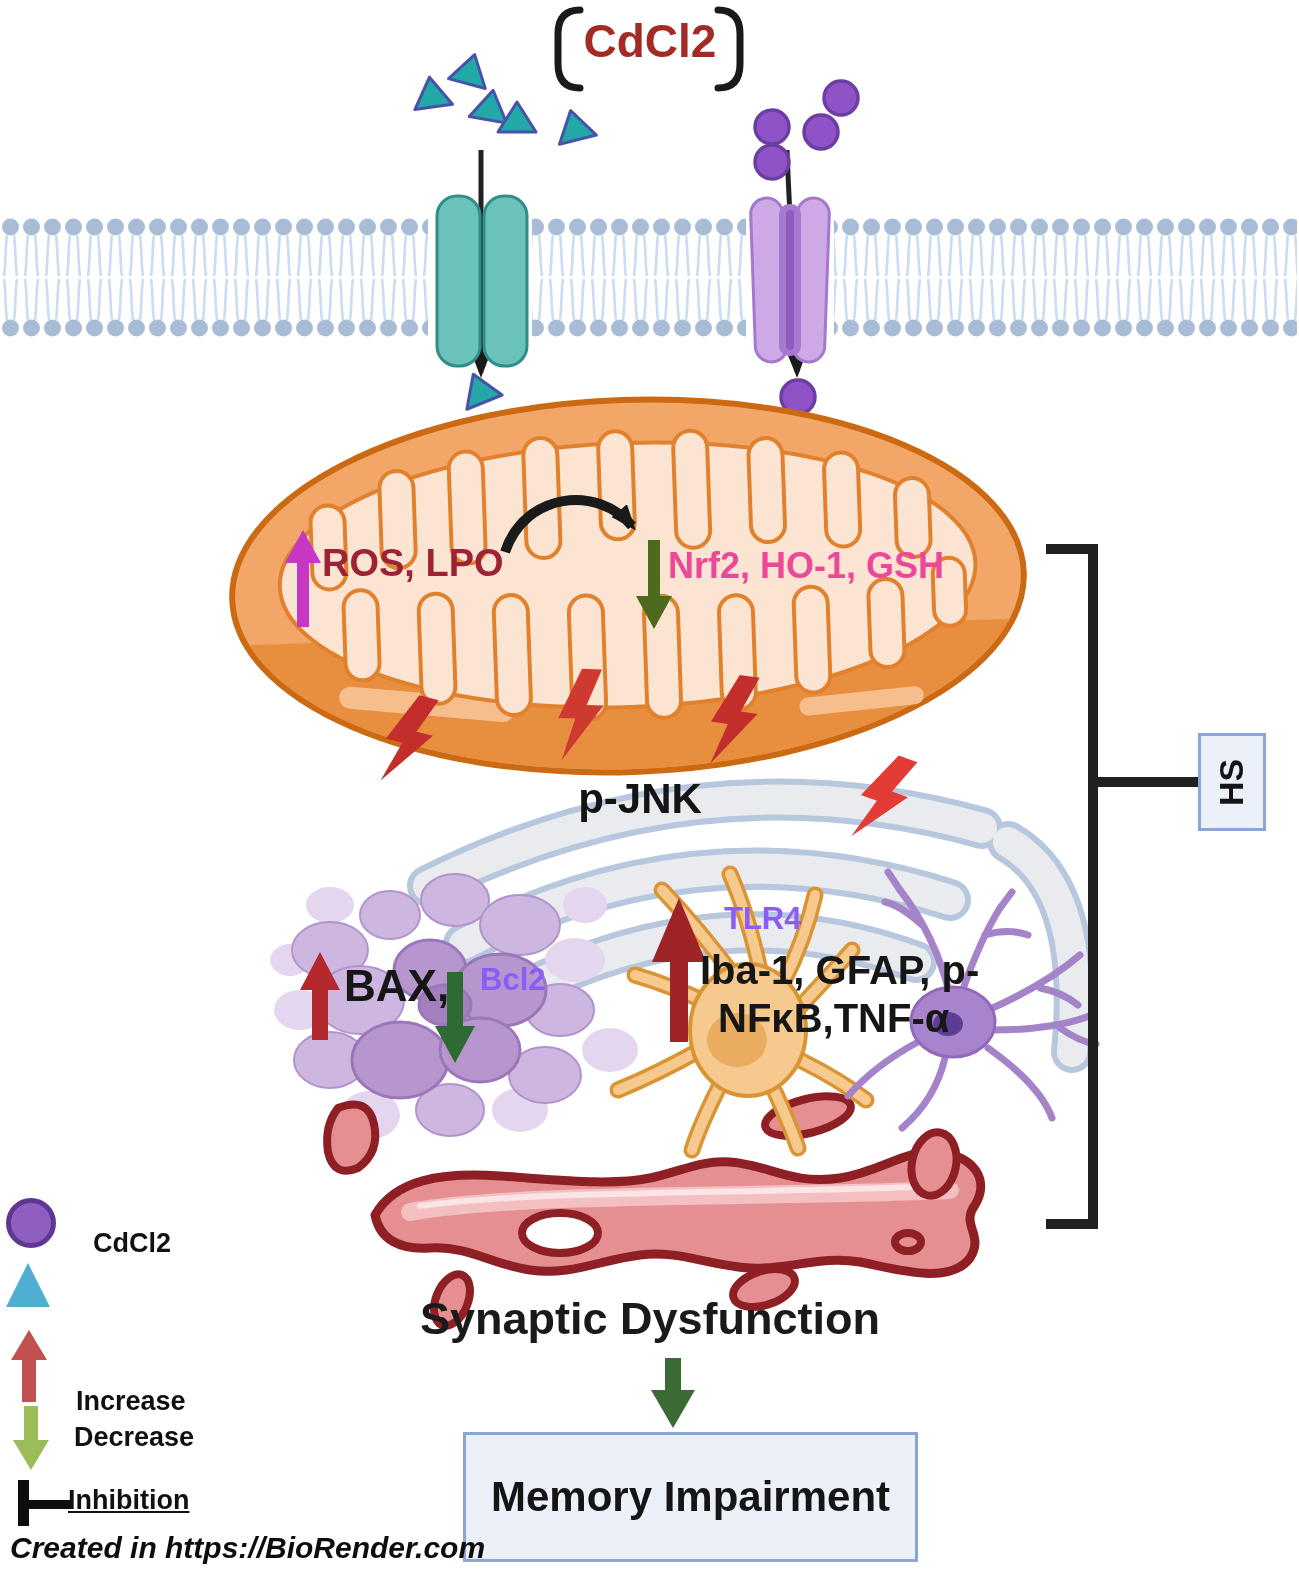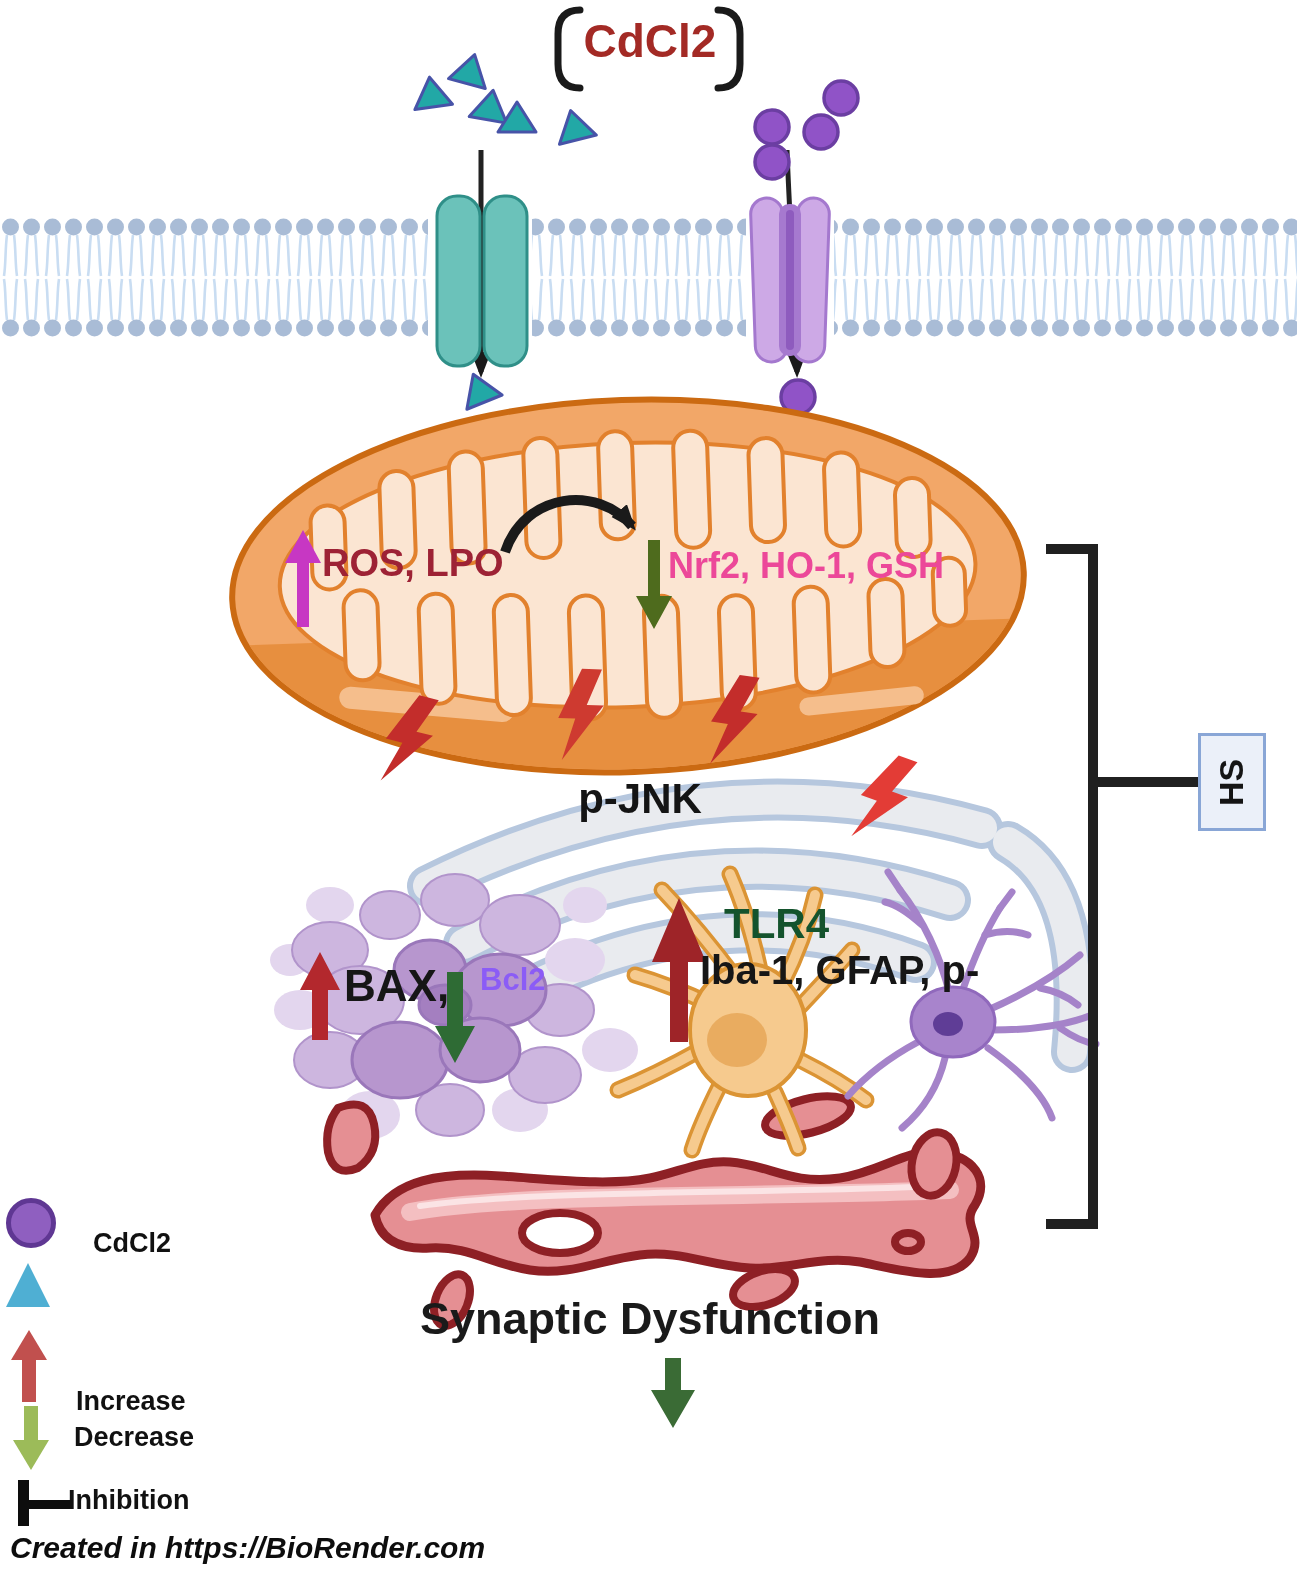--- a/index.html
+++ b/index.html
@@ -6,35 +6,35 @@
   #canvas{position:relative;width:1297px;height:1579px;background:#fff;overflow:hidden;
           font-family:"Liberation Sans",sans-serif;}
   #art{position:absolute;left:0;top:0;width:1299px;height:1579px;}
   .t{position:absolute;font-weight:bold;white-space:nowrap;line-height:1;}
   .title-text{left:558px;top:18px;width:184px;text-align:center;font-size:46px;color:#A32A25;}
   .ros{left:322px;top:544px;font-size:38px;color:#9D2235;}
   .nrf{left:668px;top:548px;font-size:36px;color:#ec4899;}
   .pjnk{left:555px;top:778px;width:170px;text-align:center;font-size:42px;color:#141414;}
   .bax{left:344px;top:964px;font-size:44px;color:#161616;}
   .bcl2{left:480px;top:964px;font-size:31px;color:#8b5cf6;}
-  .tlr4{left:724px;top:903px;font-size:42px;color:#14532d;}
+  .tlr4{left:724px;top:903px;font-size:31px;color:#8b5cf6;}
   .iba{left:700px;top:950px;font-size:40px;color:#161616;}
   .nfkb{left:718px;top:998px;font-size:40px;color:#161616;}
   .syn{left:390px;top:1296px;width:520px;text-align:center;font-size:45px;color:#1a1a1a;}
   .membox{position:absolute;left:463px;top:1432px;width:455px;height:130px;background:#EBF0F9;
           border:3px solid #89A6D6;box-sizing:border-box;display:flex;align-items:center;justify-content:center;}
   .membox span{font-weight:bold;font-size:42px;color:#151515;}
   .hsbox{position:absolute;left:1198px;top:733px;width:68px;height:98px;background:#EBF0F9;
          border:3px solid #89A6D6;box-sizing:border-box;display:flex;align-items:center;justify-content:center;}
   .hsbox span{font-weight:bold;font-size:34px;color:#151515;transform:rotate(-90deg);}
   .leg{font-size:27px;color:#111;}
   .leg-cdcl2{left:93px;top:1230px;}
   .leg-inc{left:76px;top:1349px;margin-top:39px;}
   .leg-dec{left:74px;top:1424px;}
-  .leg-inh{left:68px;top:1487px;}
+  .leg-inh{left:68px;top:1487px;text-decoration:underline;}
   .leg-circle{position:absolute;left:6px;top:1198px;width:40px;height:40px;border-radius:50%;
               background:#8F5FC0;border:5px solid #5F3793;}
   .leg-tri{position:absolute;left:6px;top:1263px;width:0;height:0;
            border-left:22px solid transparent;border-right:22px solid transparent;
            border-bottom:44px solid #4FAFD3;}
   .leg-svg{position:absolute;}
   .attr{left:10px;top:1533px;font-size:30px;font-style:italic;color:#0d0d0d;}
 </style>
 </head>
 <body>
@@ -259,22 +259,26 @@
 </svg>
 
 <div class="t title-text">CdCl2</div>
 <div class="t ros">ROS, LPO</div>
 <div class="t nrf">Nrf2, HO-1, GSH</div>
 <div class="t pjnk">p-JNK</div>
 <div class="t bax">BAX,</div>
 <div class="t bcl2">Bcl2</div>
 <div class="t tlr4">TLR4</div>
 <div class="t iba">Iba-1, GFAP, p-</div>
+<div class="t nfkb">NFκB,TNF-α</div>
 <div class="t syn">Synaptic Dysfunction</div>
 
+<div class="membox">
+  <span>Memory Impairment</span>
+</div>
 
 <div class="hsbox">
   <span>HS</span>
 </div>
 
 <div class="leg-circle"></div>
 <div class="leg-tri"></div>
 <div class="t leg leg-cdcl2">CdCl2</div>
 
 <svg class="leg-svg" style="left:8px;top:1330px;" width="42" height="72">

